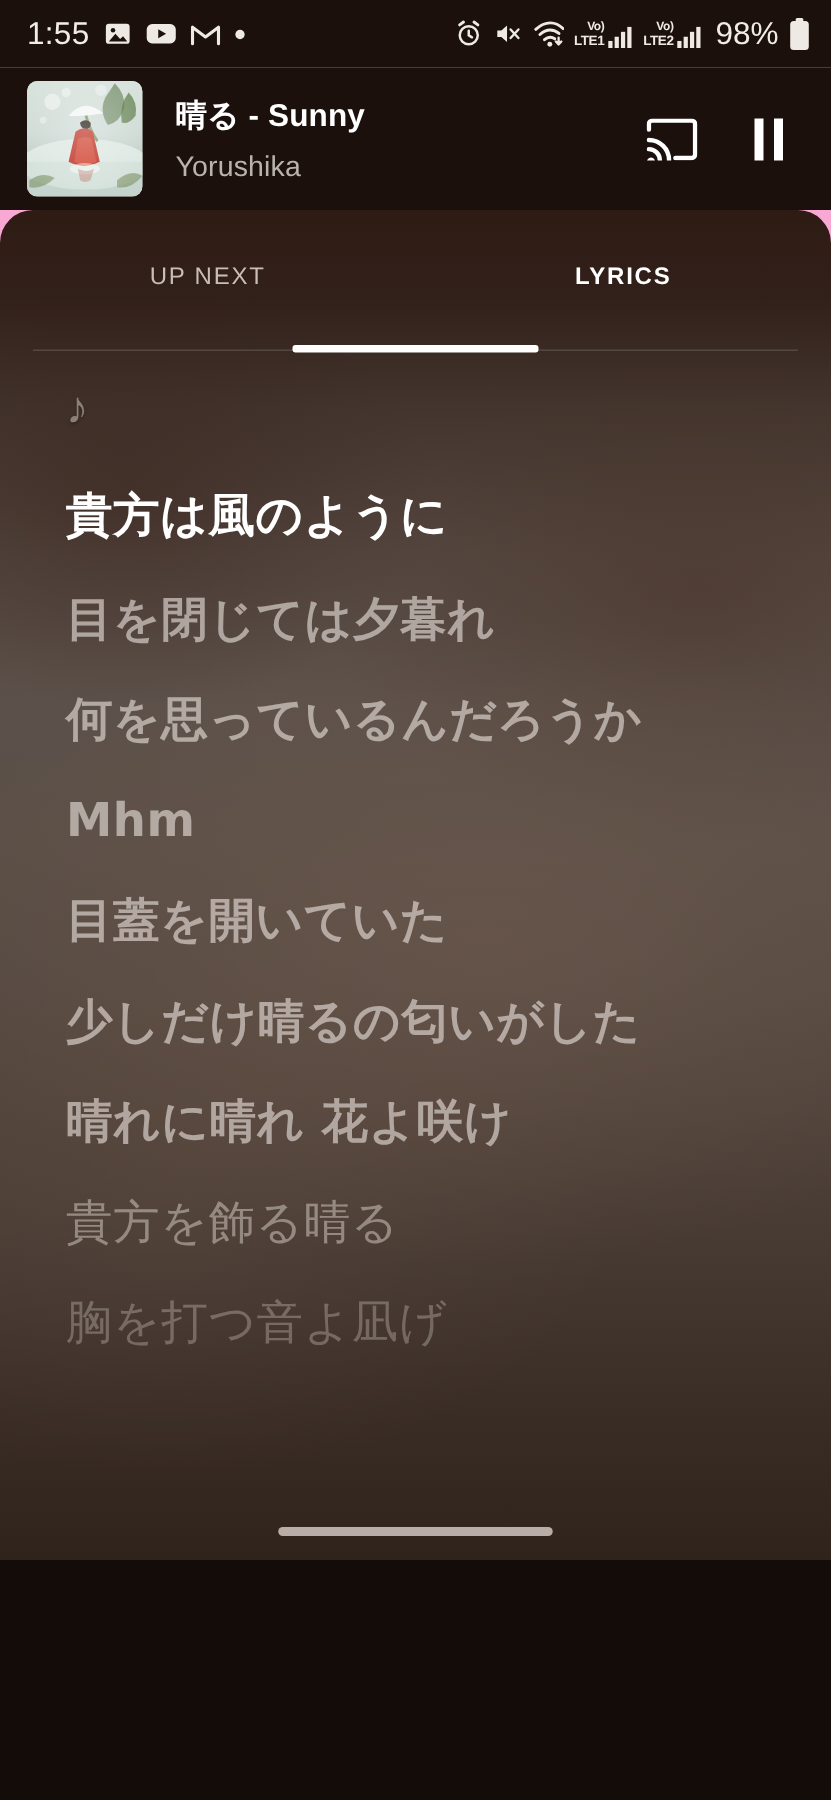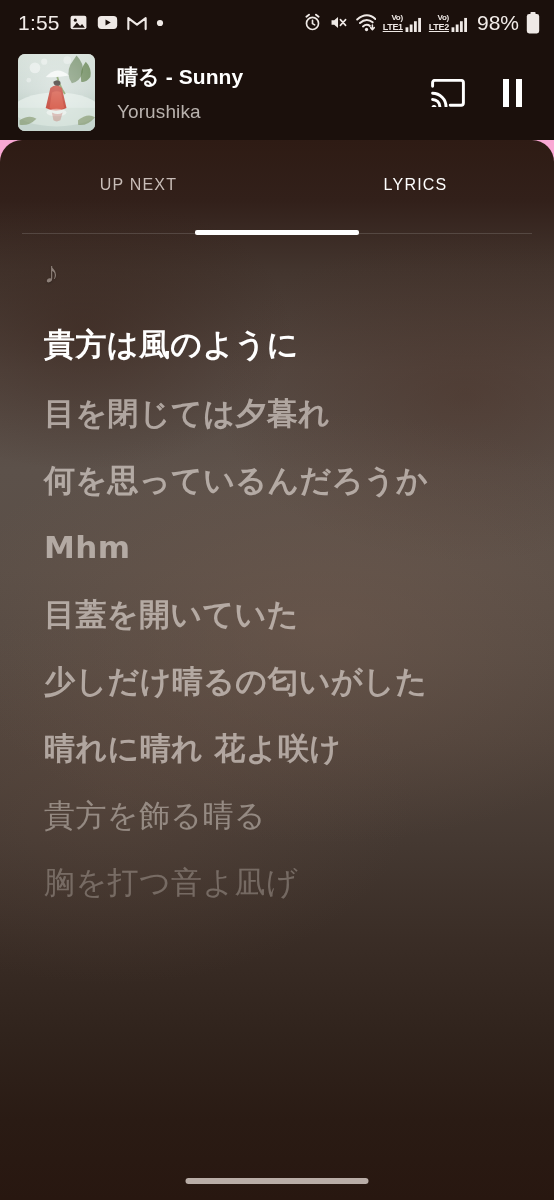--- a/index.html
+++ b/index.html
@@ -4,21 +4,21 @@
 <style>
   * { margin:0; padding:0; box-sizing:border-box; }
   html, body {
     width:554px; height:1200px;
     background:#140c09;
     font-family:"Liberation Sans","DejaVu Sans",sans-serif;
     overflow:hidden;
   }
   #app {
     position:relative;
-    width:554px; height:1200px;
+    width:554px; height:1040px;
     background:#f9a8d4;
     overflow:hidden;
   }
 
   
   #status-bar {
     position:absolute; top:0; left:0;
     width:554px; height:45px;
     background:#1b100c;
     display:flex; align-items:center;
@@ -36,21 +36,21 @@
   }
   #battery-pct {
     color:#f2ece9; font-size:21px; letter-spacing:0; margin-left:2px;
   }
   .volte-grp { display:flex; align-items:flex-end; gap:2px; }
   .volte-txt {
     display:flex; flex-direction:column; align-items:flex-end;
     line-height:1; color:#efe9e6;
   }
   .volte-txt .v1 { font-size:8px; font-weight:bold; letter-spacing:-.3px; }
-  .volte-txt .v2 { font-size:9px; font-weight:bold; letter-spacing:-.3px; margin-top:1px;text-decoration:underline;}
+  .volte-txt .v2 { font-size:9px; font-weight:bold; letter-spacing:-.3px; margin-top:1px;}
 
   
   #player-header {
     position:absolute; top:45px; left:0;
     width:554px; height:95px;
     background:#1b100c;
     display:flex; align-items:center;
     padding:0 32px 0 18px;
     z-index:35;
   }
@@ -118,21 +118,21 @@
     display:flex; align-items:center;
   }
   .tab {
     flex:1 1 0; text-align:center;
     font-size:16px; letter-spacing:1.2px;
     color:#c8bdb8; cursor:pointer;
     position:relative; height:100%;
     display:flex; align-items:center; justify-content:center;
     padding-bottom:6px;
   }
-  .tab.active { color:#ffffff; font-weight:normal; }
+  .tab.active { color:#ffffff; font-weight:bold; }
   #tab-underline {
     position:absolute; z-index:4;
     left:195px; width:164px; top:90px; height:5px;
     background:#ffffff; border-radius:2px;
   }
   #tab-divider {
     position:absolute; z-index:2;
     left:22px; right:22px; top:93px; height:1px;
     background:rgba(255,255,255,.14);
   }

